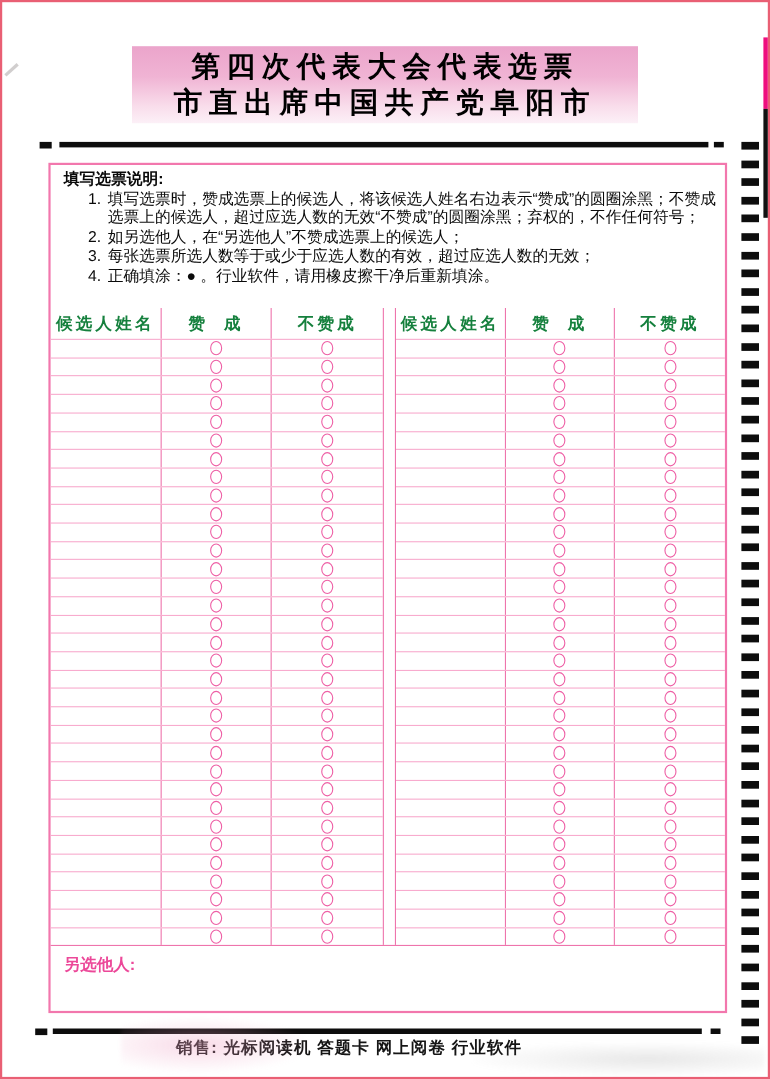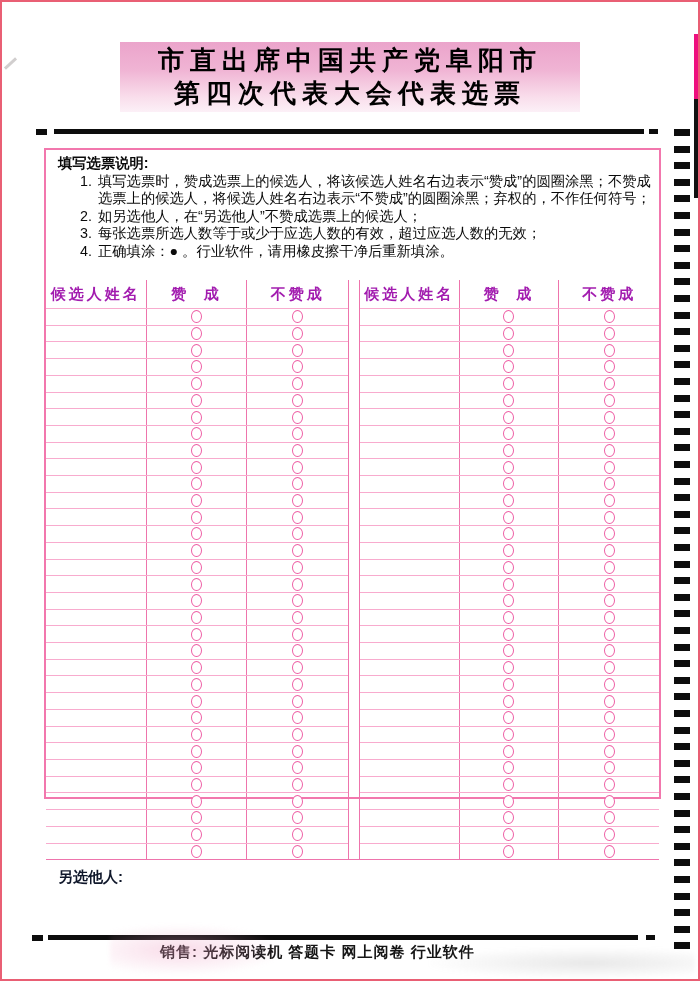--- a/index.html
+++ b/index.html
@@ -18,48 +18,48 @@
   }
   
   .sync{position:absolute;left:0;top:0;width:100%;height:0;}
   .sync .sq-l{position:absolute;left:34px;width:11px;height:6px;background:#0d0d0d;}
   .sync .bar{position:absolute;left:52px;width:590px;height:5px;background:#0d0d0d;}
   .sync .sq-r{position:absolute;left:647px;width:9px;height:5px;background:#0d0d0d;}
   .sync-top .sq-l{top:127px}.sync-top .bar{top:127px}.sync-top .sq-r{top:127px}
   .sync-bot .sq-l{top:933px;left:30px}.sync-bot .bar{top:933px;left:46px}.sync-bot .sq-r{top:933px;left:644px}
   
   .content-box{
-    position:absolute;left:42px;top:146px;width:617px;height:651px;
+    position:absolute;left:42px;top:146px;width:617px;height:773px;
     box-sizing:border-box;border:2px solid #f277ad;background:#fff;
   }
   
   .instructions{position:absolute;top:0;left:0;right:0;height:130px;
     padding:5px 8px 0 12px;box-sizing:border-box;font-size:14.3px;line-height:17.6px;color:#0a0a0a;}
   .ins-heading{font-weight:bold;}
   .ins-list{padding-left:22px;}
   .ins-item{display:flex;}
   .ins-num{flex:none;width:18px;}
   .ins-text{flex:1;}
   
   .ballot-table{position:absolute;top:130px;left:0;right:0;height:579px;display:flex;}
   .half{display:flex;flex-direction:column;box-sizing:border-box;}
   .half-left{width:303px;border-right:1.5px solid #ee74ac;}
   .half-gap{width:10px;flex:none;}
   .half-right{flex:1;border-left:1.5px solid #ee74ac;}
-  .t-head{flex:none;height:28px;display:flex;align-items:flex-end;font-size:15px;font-weight:bold;color:#a21caf;}
+  .t-head{flex:none;height:28px;display:flex;align-items:flex-end;font-size:15px;font-weight:bold;color:#15803d;}
   .t-hcell{width:33.333%;text-align:center;letter-spacing:3px;white-space:pre;box-sizing:border-box;height:100%;
     display:flex;align-items:center;justify-content:center;}
   .t-row{flex:1;display:flex;border-top:1px solid #f8abce;}
   .t-cell{width:33.333%;box-sizing:border-box;display:flex;align-items:center;justify-content:center;}
   .t-hcell.c0,.t-hcell.c1,.t-cell.c0,.t-cell.c1{border-right:1px solid #ee74ac;}
   .bubble{display:inline-block;width:11px;height:13px;border:1.5px solid #ee5fa5;border-radius:50%;
     box-sizing:border-box;background:#fff;}
   
   .write-in{position:absolute;top:709px;left:0;right:0;bottom:0;border-top:1.5px solid #ee74ac;
-    padding:8px 0 0 12px;box-sizing:border-box;font-size:15px;font-weight:bold;color:#0f172a;}
+    padding:8px 0 0 12px;box-sizing:border-box;font-size:15px;font-weight:bold;color:#ec4899;}
   
   .footer-text{position:absolute;left:158px;top:941px;font-size:15px;font-weight:bold;
     letter-spacing:1px;color:#151515;white-space:pre;}
   
   .timing-marks{position:absolute;left:672px;top:127px;width:16px;height:830px;}
   .tmark{position:absolute;left:0;width:16px;height:7px;background:#0d0d0d;}
   .edge-bar{position:absolute;left:692px;width:6px;}
   .edge-magenta{top:32px;height:65px;background:#ee0f7e;}
   .edge-black{top:97px;height:99px;background:#111;}
   
@@ -69,37 +69,37 @@
     background:radial-gradient(ellipse at 40% 50%,rgba(238,160,195,.38),rgba(238,160,195,0) 70%);filter:blur(2px);}
   .art-footer-gray{left:428px;top:946px;width:265px;height:30px;
     background:radial-gradient(ellipse at 60% 50%,rgba(150,150,150,.22),rgba(150,150,150,0) 75%);filter:blur(2px);}
 </style>
 </head>
 <body>
 
 <div class="page">
 
   <div class="title-box">
+    <div>第四次代表大会代表选票</div>
     <div>市直出席中国共产党阜阳市</div>
-    <div>第四次代表大会代表选票</div>
   </div>
 
   <div class="sync sync-top">
     <div class="sq-l"></div>
     <div class="bar"></div>
     <div class="sq-r"></div>
   </div>
 
   <div class="content-box">
     <div class="instructions">
       <div class="ins-heading">填写选票说明:</div>
       <div class="ins-list">
           <div class="ins-item">
             <span class="ins-num">1.</span>
-            <span class="ins-text">填写选票时，赞成选票上的候选人，将该候选人姓名右边表示“赞成”的圆圈涂黑；不赞成选票上的候选人，将候选人姓名右边表示“不赞成”的圆圈涂黑；弃权的，不作任何符号；</span>
+            <span class="ins-text">填写选票时，赞成选票上的候选人，将该候选人姓名右边表示“赞成”的圆圈涂黑；不赞成选票上的候选人，超过应选人数的无效“不赞成”的圆圈涂黑；弃权的，不作任何符号；</span>
           </div>
           <div class="ins-item">
             <span class="ins-num">2.</span>
             <span class="ins-text">如另选他人，在“另选他人”不赞成选票上的候选人；</span>
           </div>
           <div class="ins-item">
             <span class="ins-num">3.</span>
             <span class="ins-text">每张选票所选人数等于或少于应选人数的有效，超过应选人数的无效；</span>
           </div>
           <div class="ins-item">

